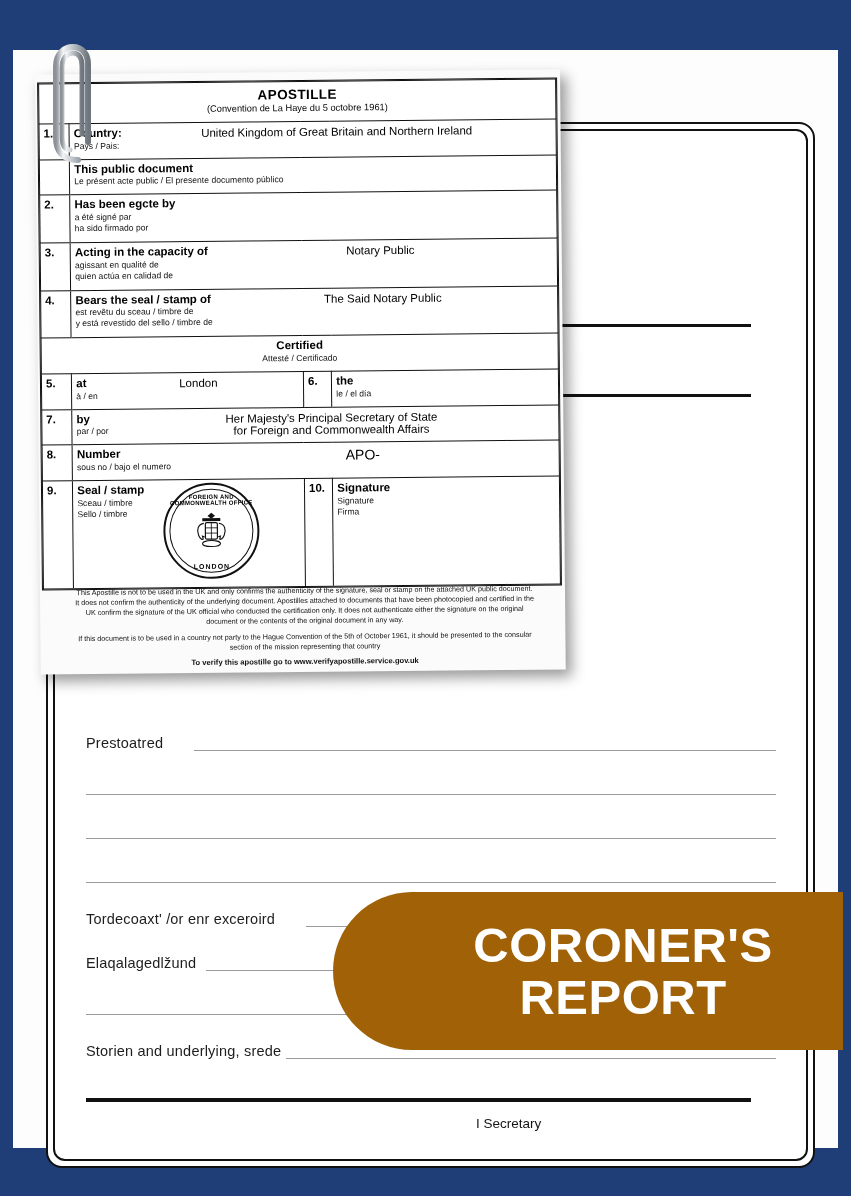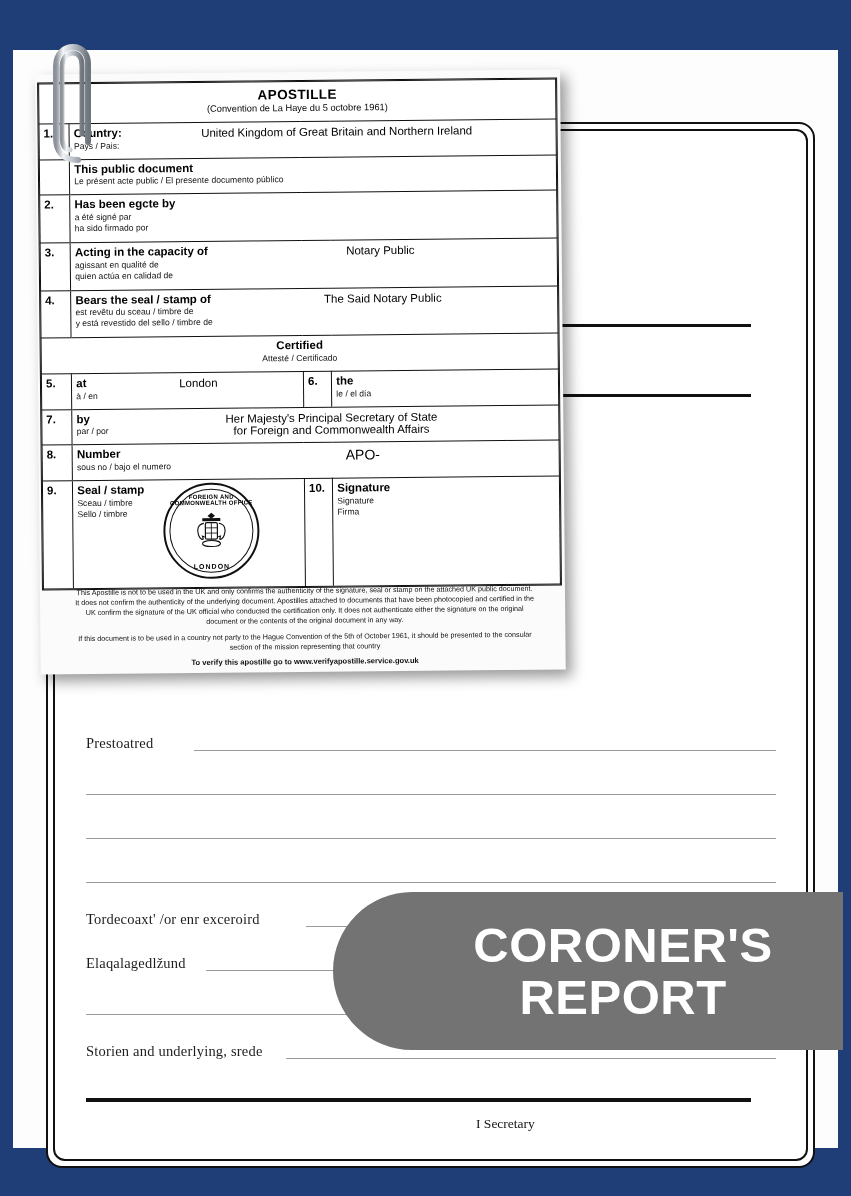--- a/index.html
+++ b/index.html
@@ -17,21 +17,21 @@
 
   
   .sheet{
     position:absolute;left:13px;top:50px;width:825px;height:1098px;
     background:#fdfdfd;
   }
 
   
   .doc-outer{
     position:absolute;left:33px;top:72px;width:765px;height:1042px;
-    border:2px solid #111;border-radius:16px;background:#ffffff;font-family:Liberation Serif, serif;
+    border:2px solid #111;border-radius:16px;background:#ffffff;
   }
   .doc-inner{
     position:absolute;left:5px;top:5px;right:5px;bottom:5px;
     border:2px solid #111;border-radius:12px;
   }
   .doc-pad{
     position:absolute;left:14px;top:14px;right:14px;bottom:14px;
     overflow:hidden;
   }
 
@@ -76,21 +76,21 @@
   .foot{
     position:absolute;left:24px;top:978px;width:665px;
     font-size:13.5px;color:#151515;filter:blur(.3px);
   }
   .foot-l{position:absolute;left:12px;top:0;line-height:1.55;margin-top:32px;}
   .foot-r{position:absolute;left:390px;top:0;}
 
   
   .badge{
     position:absolute;left:320px;top:842px;width:510px;height:158px;
-    background:#737373;
+    background:#a16207;
     border-top-left-radius:90px;border-bottom-left-radius:90px;
     display:flex;align-items:center;justify-content:center;
     z-index:30;
   }
   .badge-txt{
     color:#ffffff;font-weight:bold;font-size:49px;line-height:1.07;
     text-align:center;letter-spacing:.5px;
     padding-left:70px;
   }
 

